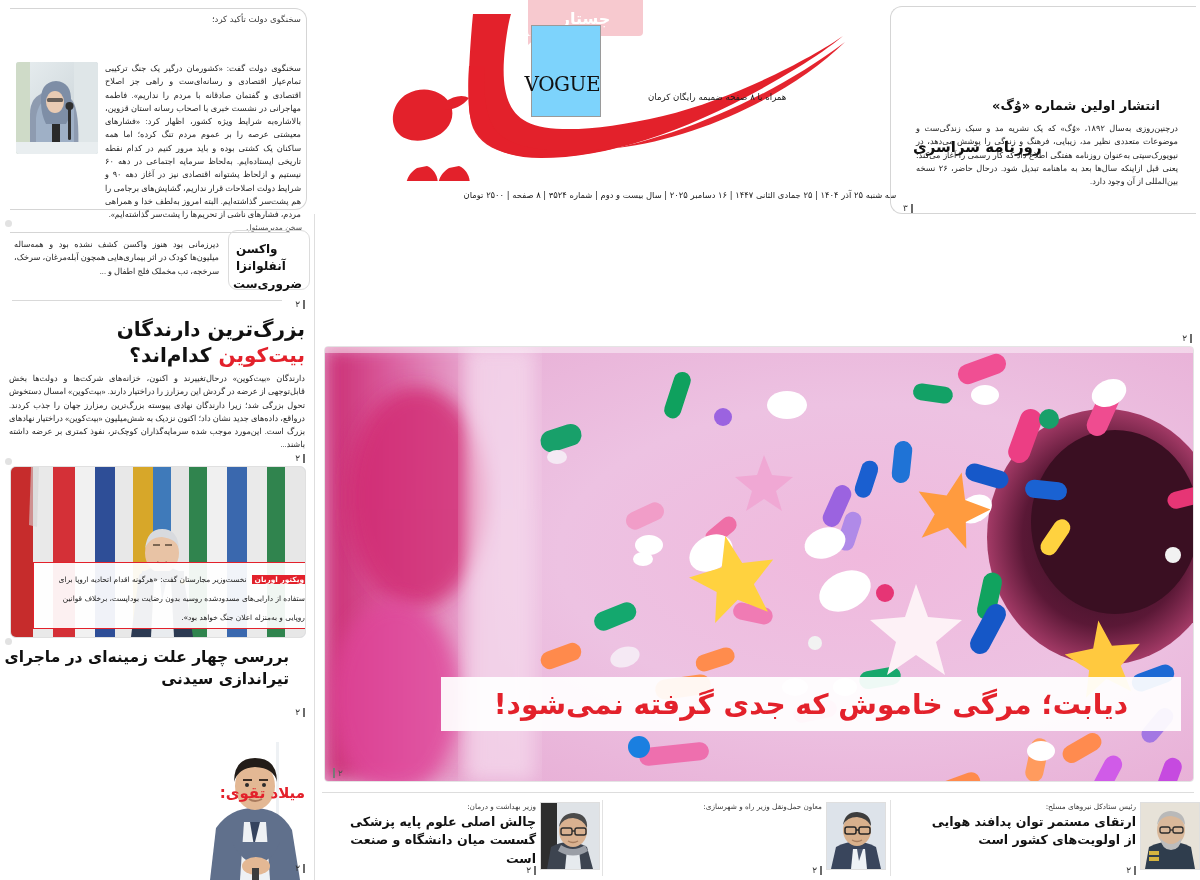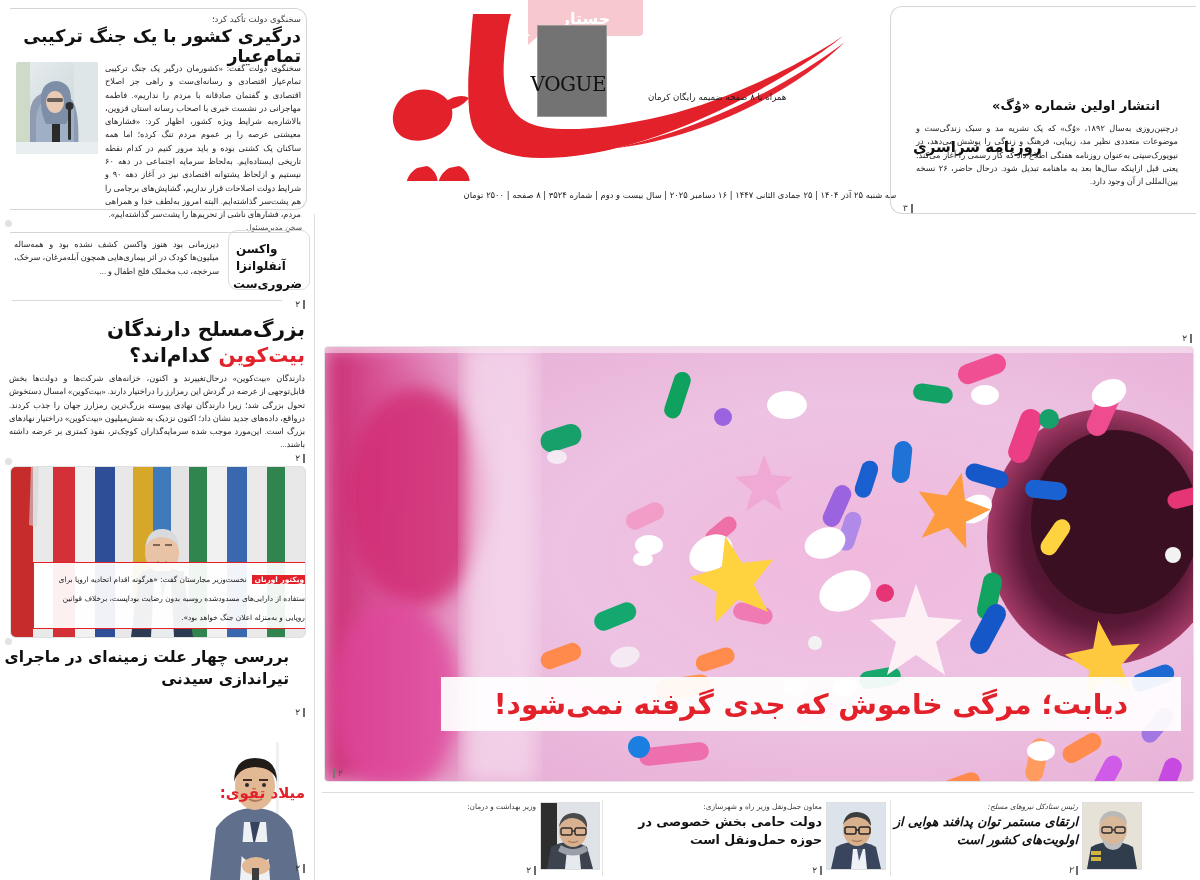--- a/index.html
+++ b/index.html
@@ -82,22 +82,22 @@
   .sub-ann{position:absolute;left:333px;top:92px;font-size:8.6px;color:#1a1a1a;white-space:nowrap;}
   .nationwide{position:absolute;left:598px;top:138px;font-size:15px;font-weight:bold;color:#111;}
   .dateline{position:absolute;left:130px;top:190px;width:470px;font-size:8.4px;
             color:#1a1a1a;text-align:center;white-space:nowrap;}
 
   
   .vogue-col{position:absolute;left:575px;top:6px;width:305px;height:206px;
              border-top:1px solid #d5d5d5;border-left:1px solid #d5d5d5;
              border-bottom:1px solid #d5d5d5;border-top-left-radius:12px;
              border-bottom-left-radius:12px;}
-  .vogue-card{position:absolute;left:222px;top:25px;width:68px;height:90px;
-              border:1px solid #9a9a9a;background:#737373;}
+  .vogue-card{position:absolute;left:216px;top:25px;width:68px;height:90px;
+              border:1px solid #9a9a9a;background:#7dd3fc;}
   .vogue-card .vg{position:absolute;left:0;right:0;top:46px;text-align:center;
                   font-family:"DejaVu Serif","Liberation Serif",serif;
                   font-size:20px;letter-spacing:-.5px;color:#111;}
   .vogue-head{position:absolute;right:40px;top:98px;width:215px;text-align:right;
               font-size:13px;font-weight:bold;}
   .vogue-body{position:absolute;right:22px;top:122px;width:262px;margin-left:24px;}
 
   
   .main{position:absolute;left:318px;top:214px;width:882px;height:666px;}
   .main-head{position:absolute;right:8px;top:28px;width:868px;text-align:right;
@@ -118,35 +118,34 @@
   .bottom-rule{position:absolute;left:4px;top:578px;width:872px;height:1px;background:#dddddd;}
 
   
   .brief{position:absolute;top:586px;width:278px;height:78px;}
   .brief .ph{position:absolute;right:0;top:2px;width:58px;height:66px;overflow:hidden;
              border:1px solid #dfdfdf;}
   .brief .kk{position:absolute;right:64px;top:2px;left:0;text-align:right;font-size:7.3px;color:#3a3a3a;}
   .brief .hh{position:absolute;right:64px;top:13px;left:0;text-align:right;
              font-size:12.6px;font-weight:bold;line-height:1.45;}
   .brief .pg{position:absolute;right:64px;top:58px;}
-  .b1{left:4px;text-decoration:underline;}.b2{left:290px;}.b3{left:546px;font-style:italic;}
+  .b1{left:4px;text-decoration:underline;}.b2{left:290px;}.b3{left:604px;}
   .bsep{position:absolute;top:586px;width:1px;height:76px;background:#e2e2e2;}
 </style>
 </head>
 <body>
 
 <div class="page">
 
   <div class="left-col">
 
     <div class="lc-frame"></div>
 
     <div class="a1-kicker kicker rtl">سخنگوی دولت تأکید کرد؛</div>
 
-    <div class="a1-head rtl">درگیری کشور با یک جنگ ترکیبی تمام‌عیار</div>
 
     <div class="a1-photo">
       <svg width="82" height="92" viewBox="0 0 82 92" preserveAspectRatio="none">
         <defs>
           <linearGradient id="wall" x1="0" y1="0" x2="1" y2="1">
             <stop offset="0" stop-color="#e8eef0"></stop>
               <stop offset="1" stop-color="#c3cdd2"></stop>
           </linearGradient>
         </defs>
         <rect width="82" height="92" fill="url(#wall)"></rect>
@@ -176,21 +175,21 @@
     <div class="flu-box">
       <div class="t rtl">واکسن آنفلوانزا ضروری‌ست</div>
     </div>
     <div class="flu-body body-txt rtl">دیرزمانی بود هنوز واکسن کشف نشده بود و همه‌ساله میلیون‌ها کودک در اثر بیماری‌هایی همچون آبله‌مرغان، سرخک، سرخجه، تب مخملک فلج اطفال و ...</div>
     <div style="position:absolute;right:10px;top:292px;">
       <span class="pagenum">۲</span>
     </div>
     <div class="rule" style="position:absolute;left:12px;top:300px;width:270px;"></div>
 
     <div class="big2-head rtl">
-      <span>بزرگ‌مسلح دارندگان</span><br>
+      <span>بزرگ‌ترین دارندگان</span><br>
       <span class="big2-accent">بیت‌کوین</span>
       <span>کدام‌اند؟</span>
     </div>
     <div class="big2-body body-txt rtl">دارندگان «بیت‌کوین» در‌حال‌تغییرند و اکنون، خزانه‌های شرکت‌ها و دولت‌ها بخش قابل‌توجهی از عرضه در گردش این رمزارز را در‌اختیار دارند. «بیت‌کوین» امسال دستخوش تحول بزرگی شد؛ زیرا دارندگان نهادی پیوسته بزرگ‌ترین رمزارز جهان را جذب کردند. در‌واقع، داده‌های جدید نشان داد؛ اکنون نزدیک به شش‌میلیون «بیت‌کوین» در‌اختیار نهادهای بزرگ است. این‌مورد موجب شده سرمایه‌گذاران کوچک‌تر، نفوذ کمتری بر عرضه داشته باشند...</div>
     <div style="position:absolute;right:10px;top:446px;">
       <span class="pagenum">۲</span>
     </div>
 
     <div class="orban-wrap">
       <svg width="294" height="170" viewBox="0 0 294 170" preserveAspectRatio="none">
@@ -448,20 +447,21 @@
           <ellipse cx="32" cy="28" rx="14" ry="16" fill="#d9b190"></ellipse>
           <path d="M18 24 Q20 10 33 10 Q47 11 46 25 Q42 16 32 15 Q22 15 18 24 Z" fill="#4b4b4b"></path>
           <rect x="20" y="25" width="11" height="7" rx="2" fill="none" stroke="#2b2b2b" stroke-width="1.4"></rect>
           <rect x="34" y="25" width="11" height="7" rx="2" fill="none" stroke="#2b2b2b" stroke-width="1.4"></rect>
           <path d="M31 28 h3" stroke="#2b2b2b" stroke-width="1.4"></path>
           <path d="M27 38 q5 3 10 0" stroke="#a87e5f" stroke-width="1.4" fill="none"></path>
           <path d="M20 42 q12 8 24 0 l3 6 q-15 9 -30 0 Z" fill="#9a9ea6"></path>
         </svg>
       </div>
       <div class="kk rtl">وزیر بهداشت و درمان:</div>
+      <div class="hh rtl">چالش اصلی علوم پایه پزشکی گسست میان دانشگاه و صنعت است</div>
       <div class="pg">
         <span class="pagenum">۲</span>
       </div>
     </div>
     <div class="bsep" style="left:284px;"></div>
 
     <div class="brief b2">
       <div class="ph">
         <svg width="58" height="66" viewBox="0 0 58 66" preserveAspectRatio="none">
           <rect width="58" height="66" fill="#dde3ea"></rect>
@@ -470,21 +470,20 @@
           <path d="M30 46 L32 58 L36 46 Z" fill="#4a5770"></path>
           <ellipse cx="30" cy="27" rx="14" ry="16" fill="#d8b08c"></ellipse>
           <path d="M16 22 Q18 9 30 9 Q44 10 44 23 Q40 15 30 14 Q20 14 16 22 Z" fill="#3d3d3d"></path>
           <rect x="18" y="24" width="11" height="7" rx="2" fill="none" stroke="#242424" stroke-width="1.5"></rect>
           <rect x="32" y="24" width="11" height="7" rx="2" fill="none" stroke="#242424" stroke-width="1.5"></rect>
           <path d="M29 27 h3" stroke="#242424" stroke-width="1.5"></path>
           <path d="M25 37 q5 3 10 0" stroke="#a87e5f" stroke-width="1.4" fill="none"></path>
         </svg>
       </div>
       <div class="kk rtl">معاون حمل‌ونقل وزیر راه و شهرسازی:</div>
-      <div class="hh rtl">دولت حامی بخش خصوصی در حوزه حمل‌ونقل است</div>
       <div class="pg">
         <span class="pagenum">۲</span>
       </div>
     </div>
     <div class="bsep" style="left:572px;"></div>
 
     <div class="brief b3">
       <div class="ph">
         <svg width="58" height="66" viewBox="0 0 58 66" preserveAspectRatio="none">
           <rect width="58" height="66" fill="#e7e2d8"></rect>

